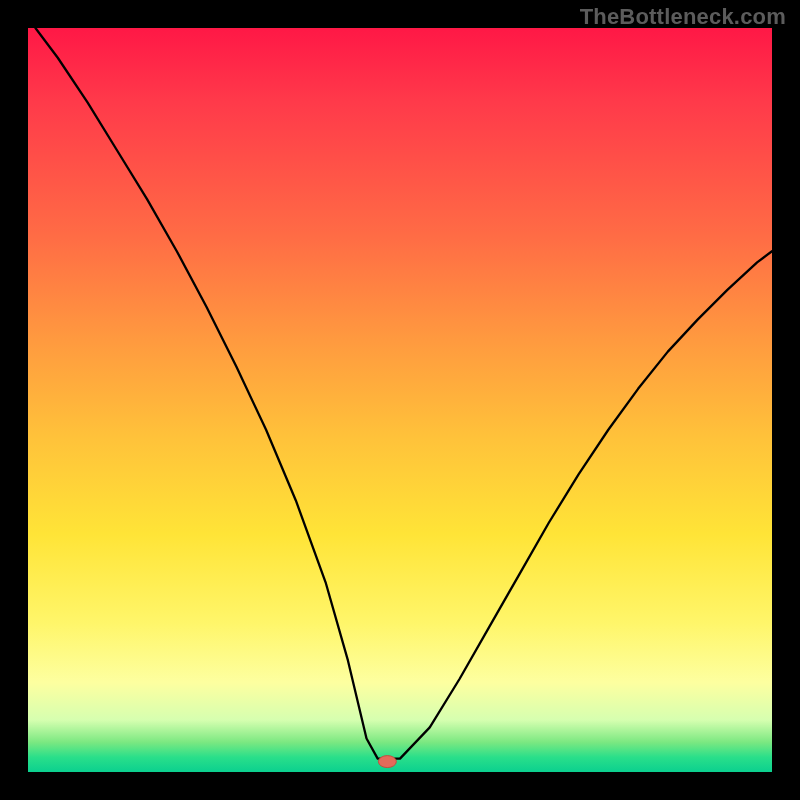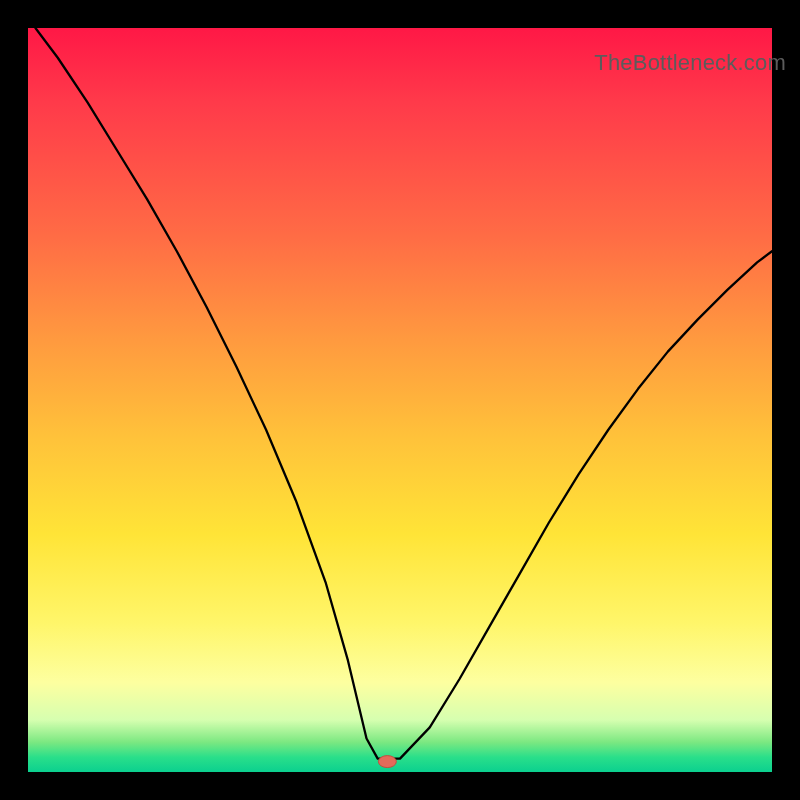--- a/index.html
+++ b/index.html
@@ -16,24 +16,23 @@
     width: 800px;
     height: 800px;
     background: #000;
   }
   .watermark {
     position: absolute;
     top: 4px;
     right: 14px;
     color: #5c5c5c;
     font-size: 22px;
-    font-weight: 400;
+    font-weight: 700;
     letter-spacing: 0.2px;
     z-index: 50;
-    margin-top: 46px;
   }
   .plot-area {
     position: absolute;
     left: 28px;
     top: 28px;
     width: 744px;
     height: 744px;
     overflow: hidden;
   }
   

